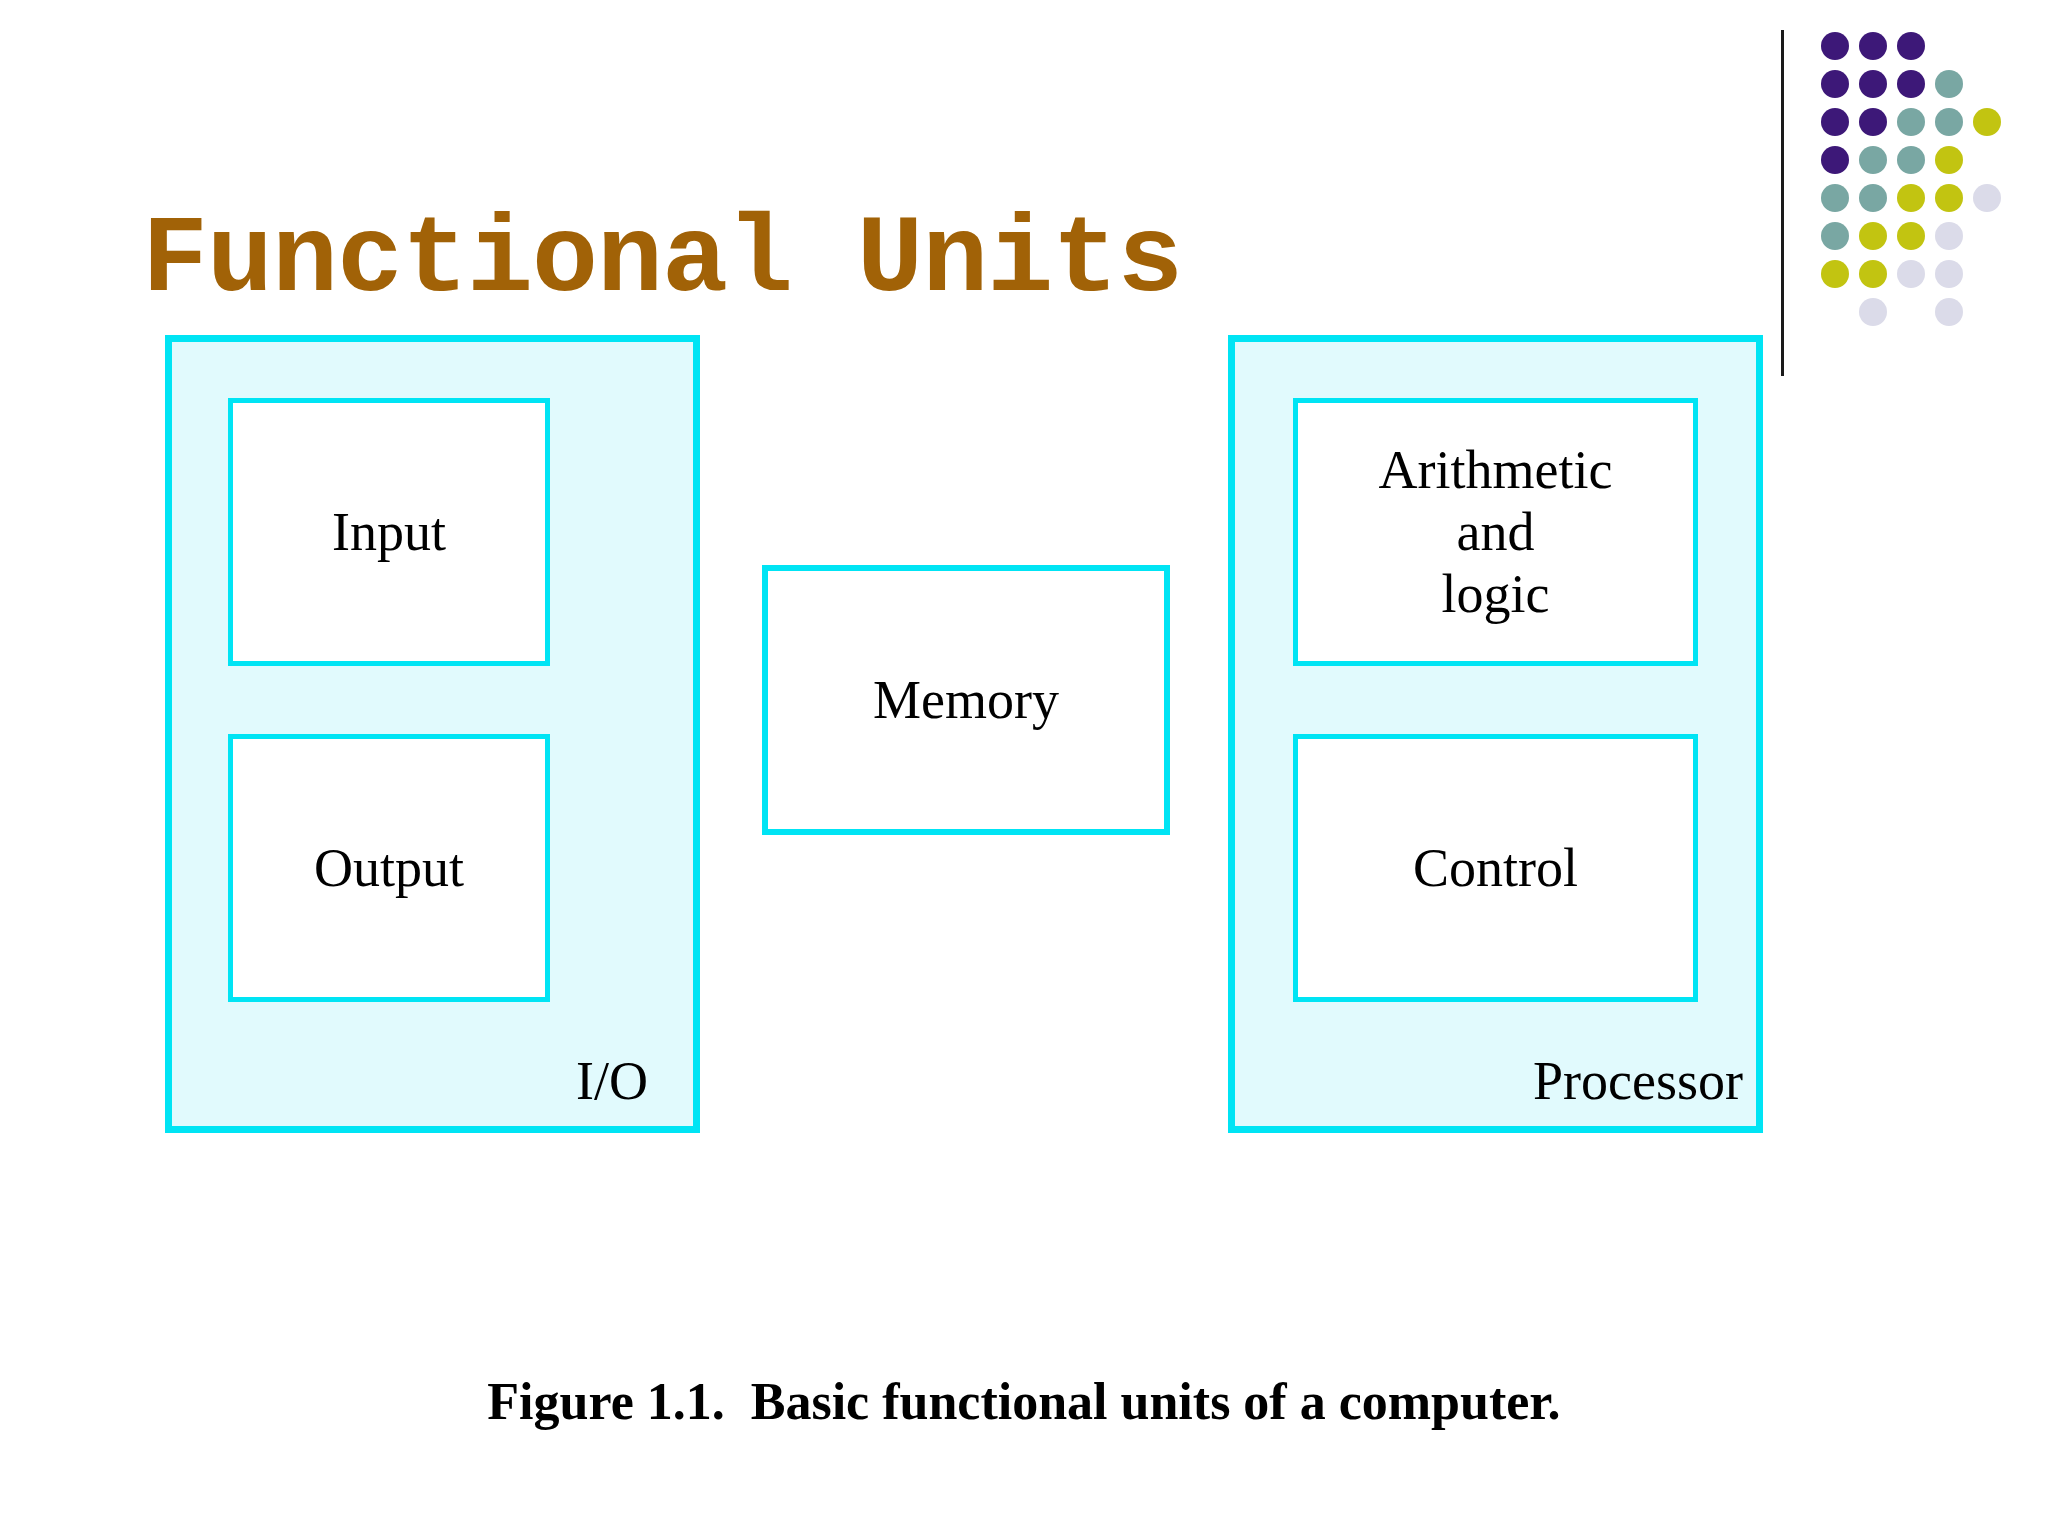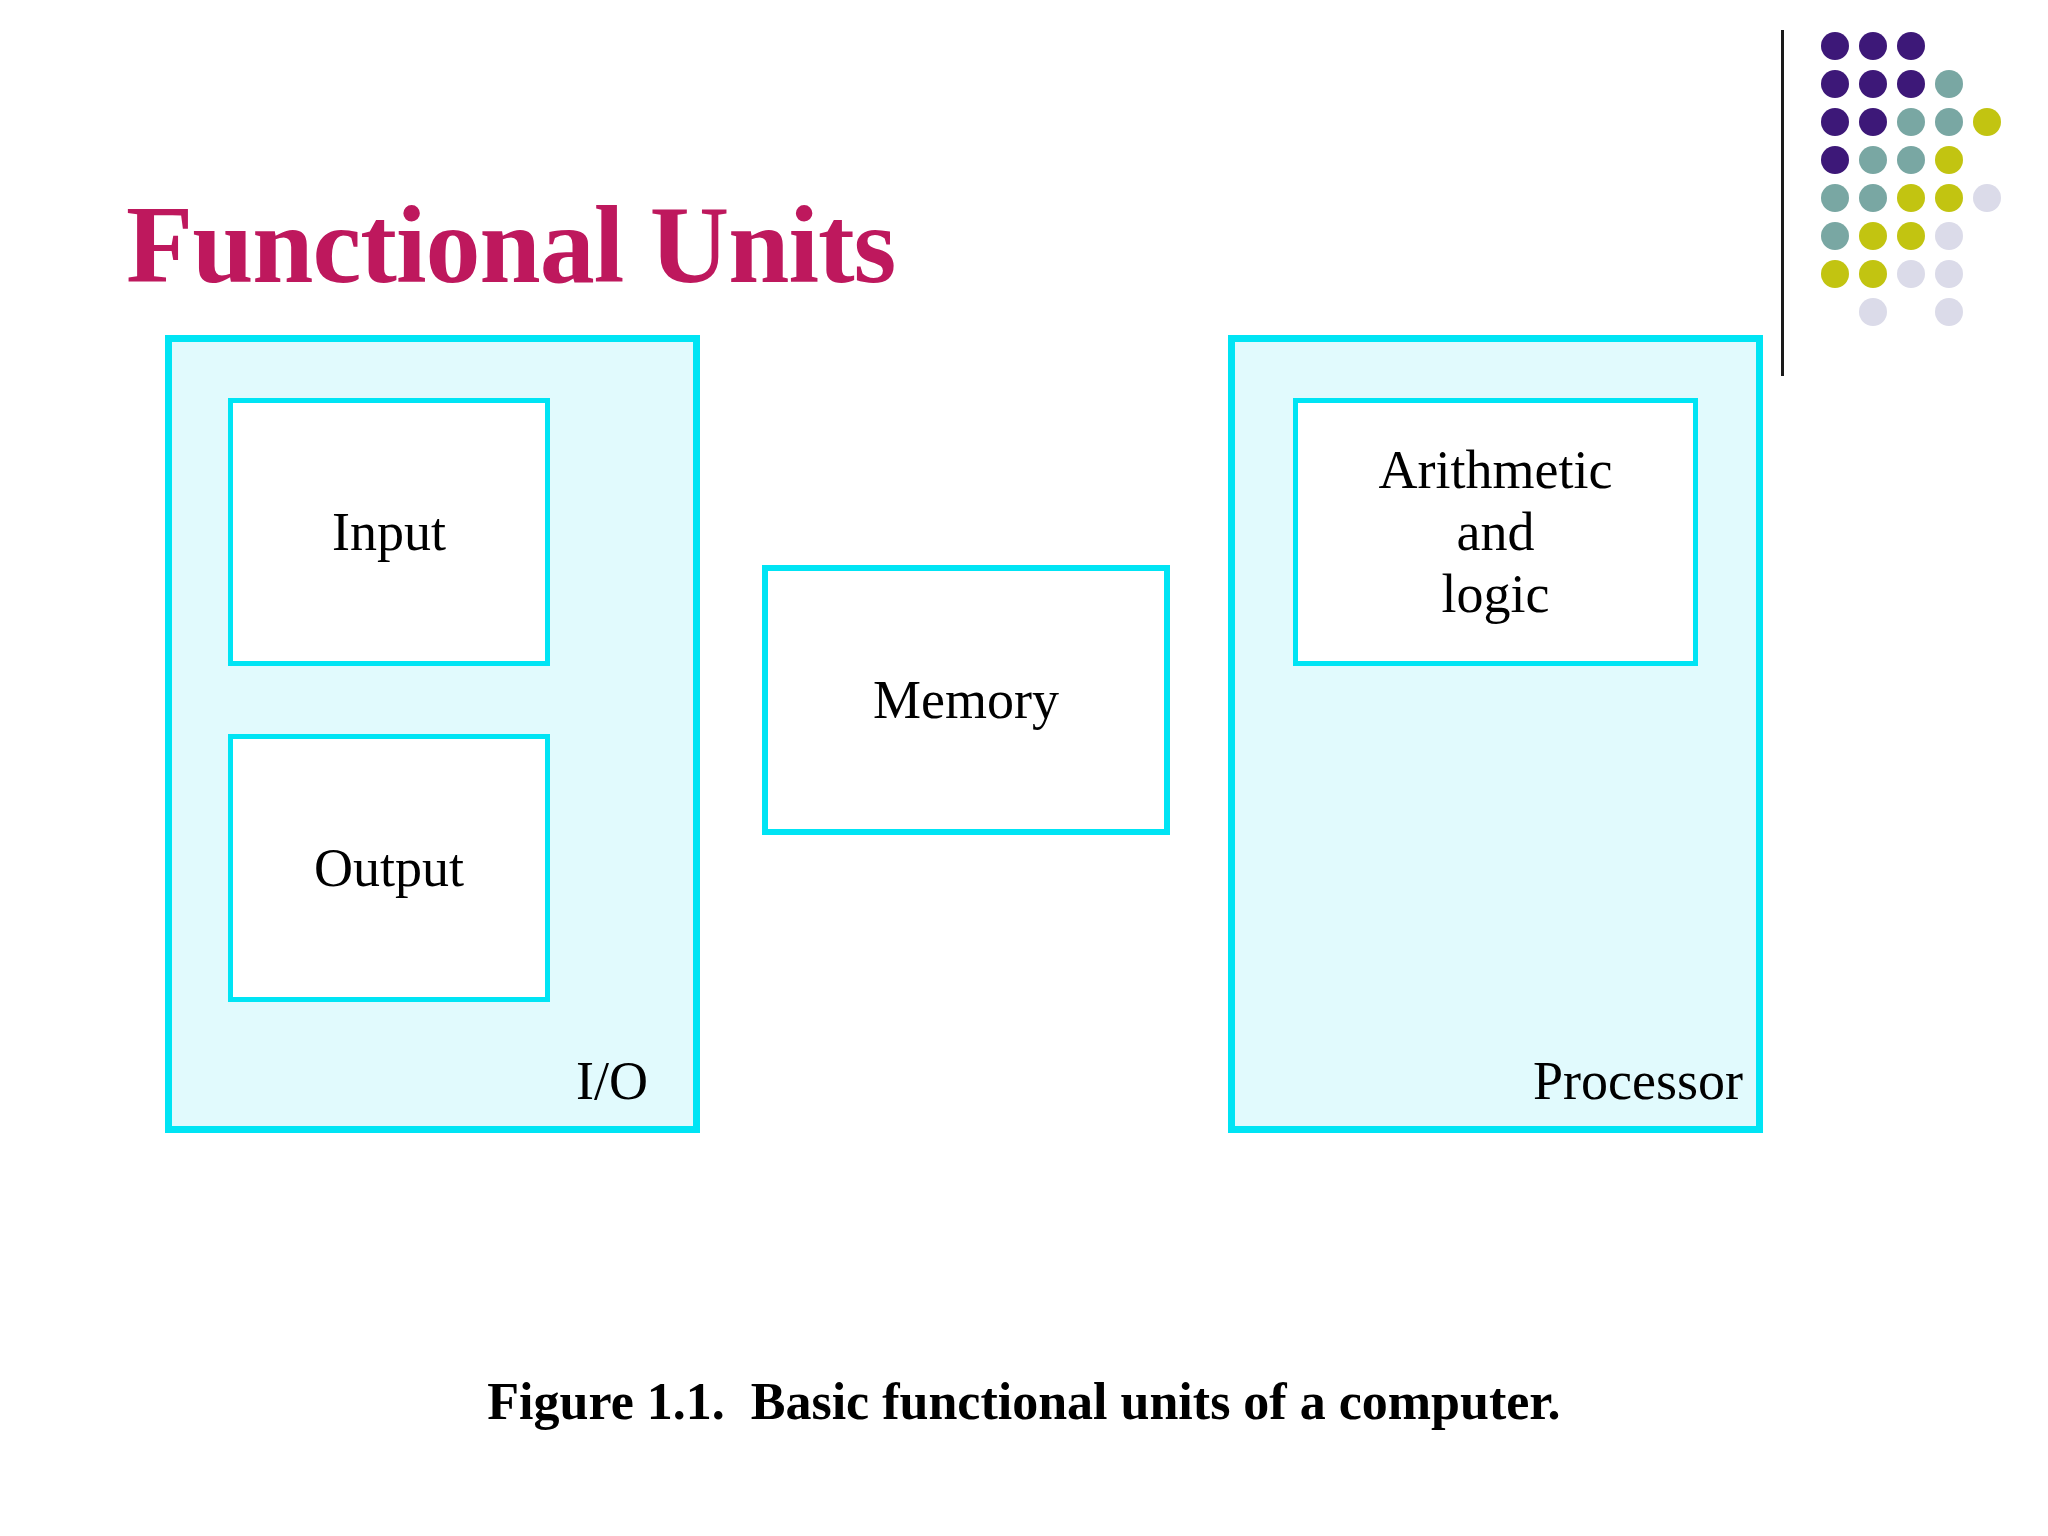--- a/index.html
+++ b/index.html
@@ -8,27 +8,27 @@
     background: #ffffff;
     position: relative;
     overflow: hidden;
     font-family: "Liberation Serif", serif;
   }
   .slide { position: absolute; inset: 0; }
 
   .title {
     position: absolute;
     left: 126px; top: 190px;
-    margin: 0;
-    font-family: Liberation Serif, serif;
+    margin: 16px;
+    font-family: Liberation Mono, monospace;
     font-weight: 700;
     font-size: 110px;
     line-height: 1;
     letter-spacing: -1px;
-    color: #be185d;
+    color: #a16207;
     white-space: nowrap;
   }
 
   
   .deco-line {
     position: absolute;
     left: 1781px; top: 30px;
     width: 3px; height: 346px;
     background: #1a1a1a;
   }
@@ -168,18 +168,21 @@
   <div class="memory-box">
     <span>Memory</span>
   </div>
 
   <div class="unit processor-unit">
     <div class="inner-box inner-top">
       <span class="multiline">Arithmetic
 and
 logic</span>
     </div>
+    <div class="inner-box inner-bottom">
+      <span>Control</span>
+    </div>
     <div class="unit-label">Processor</div>
   </div>
 
   <div class="caption">Figure 1.1.  Basic functional units of a computer.</div>
 
 </div>
 
 </body></html>

